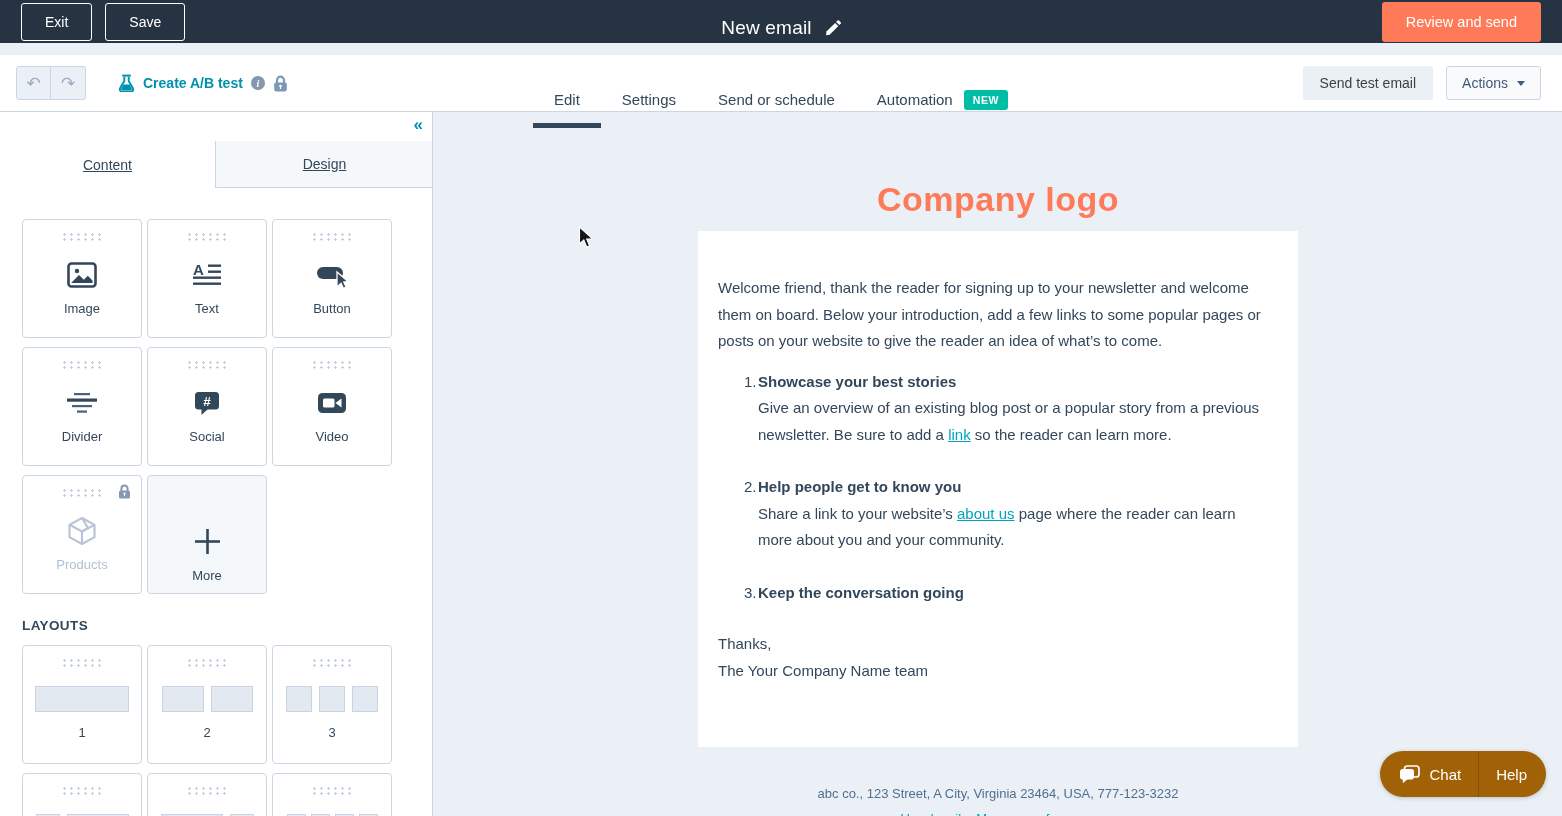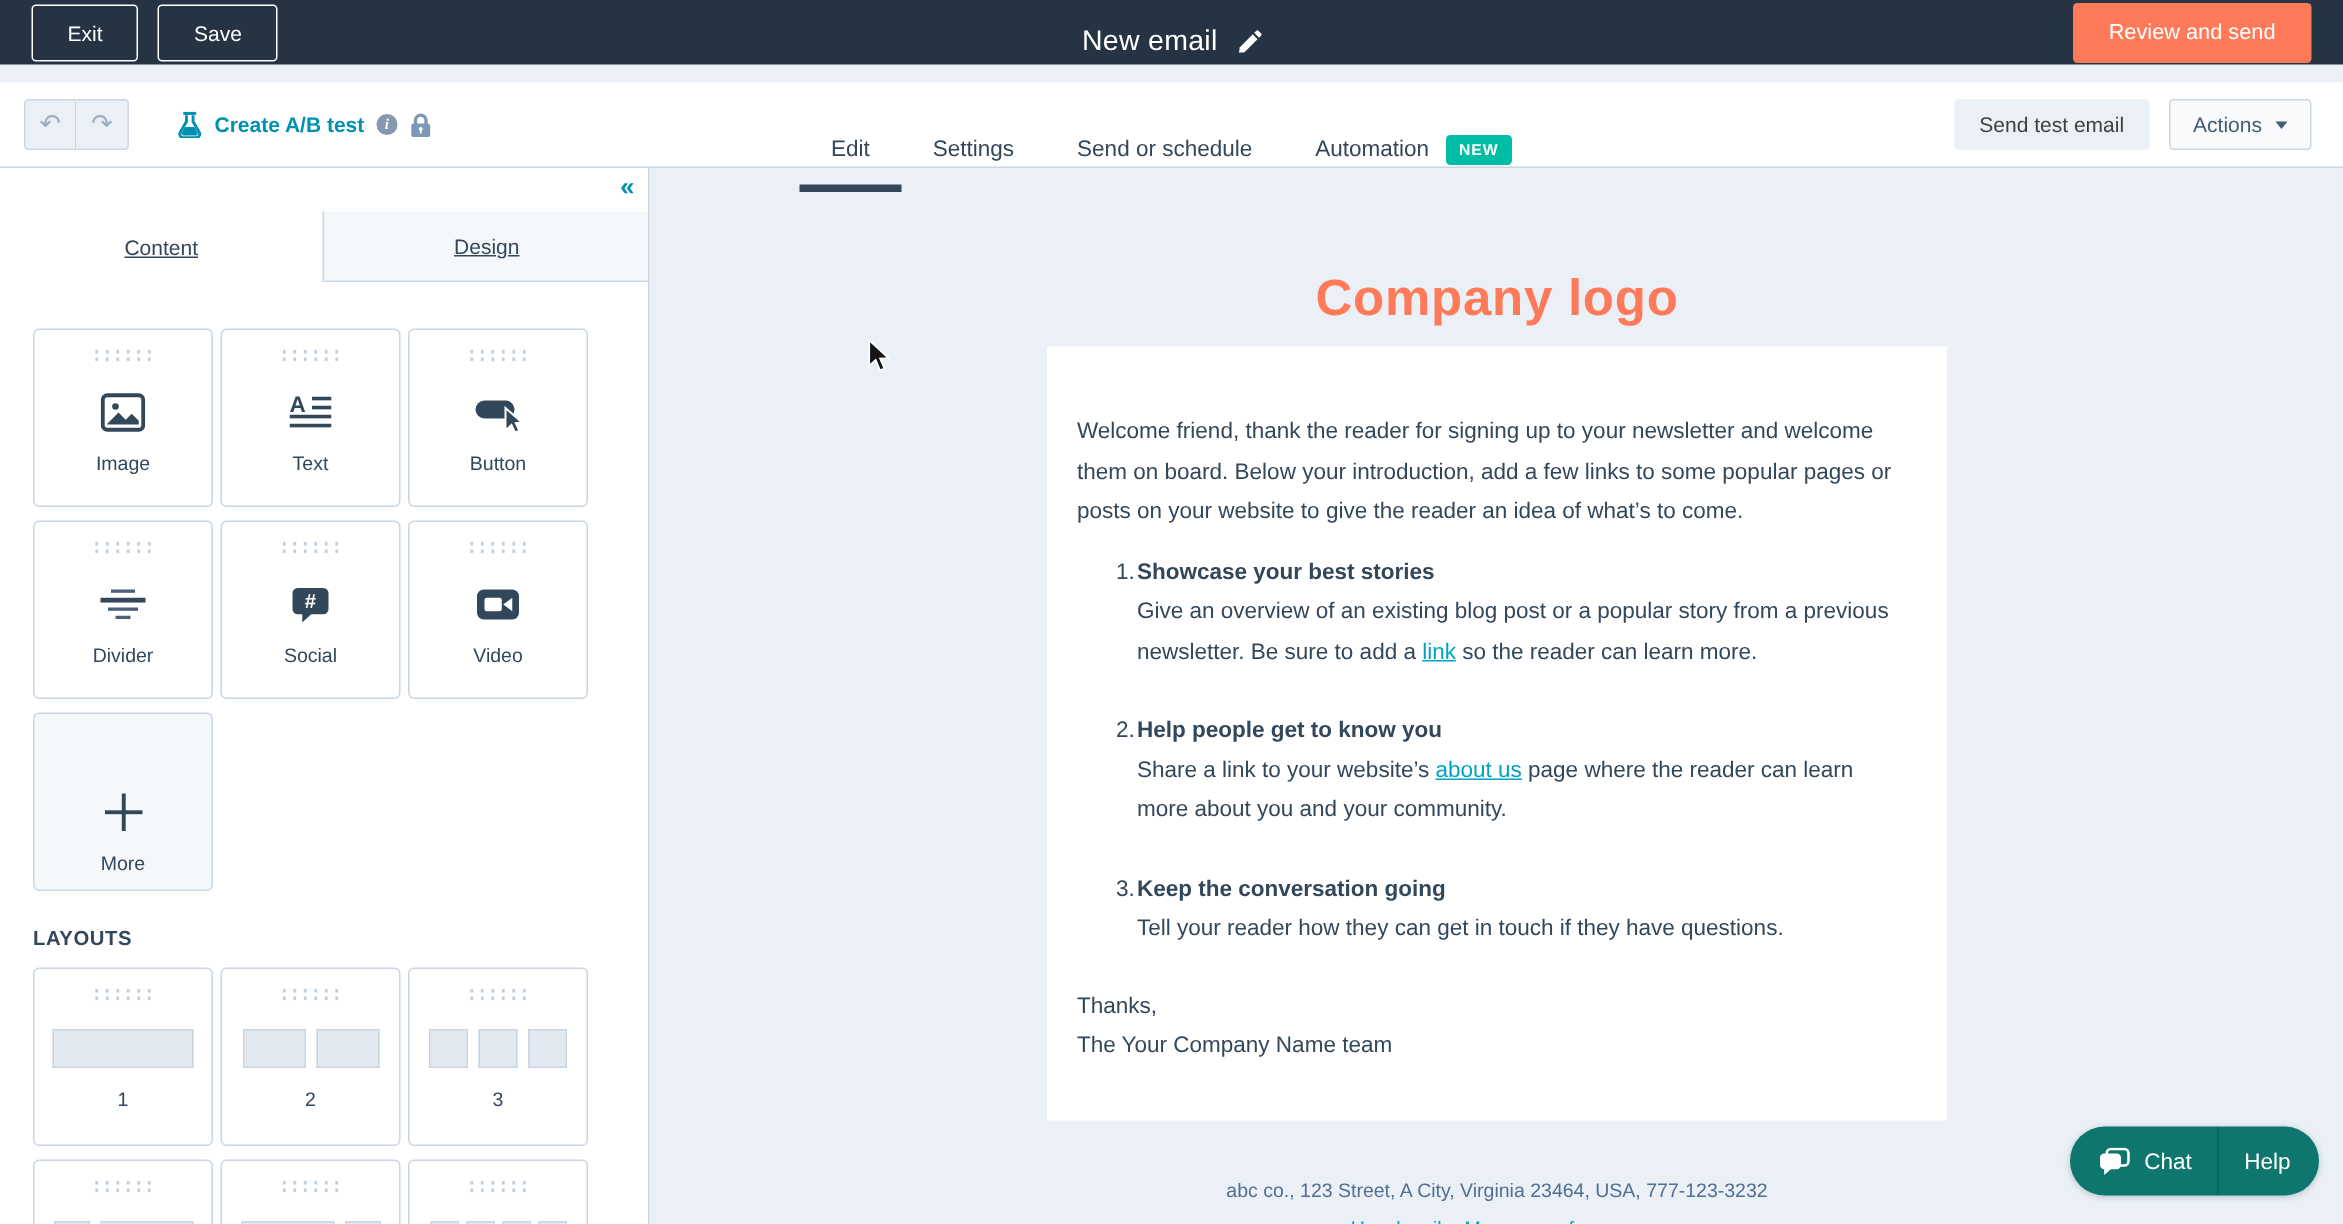--- a/index.html
+++ b/index.html
@@ -88,21 +88,21 @@
   .email-item .item-title { font-weight:700; }
   .email-item:nth-child(2), .email-item:nth-child(3) { margin-top:26px; }
   a.email-link { color:#00a4bd; text-decoration:underline; cursor:pointer; }
   .closing { margin-top:25px; }
   .email-footer { position:absolute; top:672px; left:0; width:1128px; text-align:center;
                   font-size:13px; color:#516f90; line-height:19px; cursor:pointer; }
   .email-footer .links { margin-top:6px; }
   .email-footer a { color:#00a4bd; text-decoration:underline; cursor:pointer; }
 
   
-  .chat-widget { position:absolute; right:16px; bottom:19px; height:46px; background:#0f766e;
+  .chat-widget { position:absolute; right:16px; bottom:19px; height:46px; background:#a16207;
                  border-radius:24px; display:flex; align-items:stretch; color:#fff; z-index:40;
                  box-shadow:0 1px 4px rgba(33,51,67,.25); }
   .chat-half { display:flex; align-items:center; gap:9px; padding:0 17px 0 19px; font-size:15px; cursor:pointer; }
   .help-half { display:flex; align-items:center; padding:0 19px 0 17px; font-size:15px; cursor:pointer; }
   .chat-divider { width:1px; background:rgba(0,0,0,.18); }
 
   .cursor { position:absolute; left:578px; top:226px; z-index:60; pointer-events:none; }
 </style>
 </head>
 <body>
@@ -254,20 +254,40 @@
       <div class="icon-area">
         <svg width="30" height="22" viewBox="0 0 30 22">
             <rect x="1" y="1" width="28" height="20" rx="4.5" fill="#33475b"></rect>
             <rect x="6" y="6.5" width="11.5" height="9" rx="1.5" fill="#fff"></rect>
             <path d="M24.5 6.5 v9 l-6 -4.5 Z" fill="#fff"></path>
           </svg>
       </div>
       <div class="card-label">Video</div>
     </div>
 
+    <div class="card locked">
+      <div class="drag-dots"></div>
+      <span class="lock-badge">
+        <svg width="13" height="15" viewBox="0 0 13 15">
+            <path d="M3.4 7 V4.7 a3.1 3.1 0 0 1 6.2 0 V7" fill="none" stroke="#8598ad" stroke-width="2"></path>
+            <rect x="1" y="6.5" width="11" height="8" rx="1.6" fill="#8598ad"></rect>
+            <circle cx="6.5" cy="9.6" r="1.1" fill="#fff"></circle>
+            <rect x="6" y="10" width="1" height="2.2" fill="#fff"></rect>
+          </svg>
+      </span>
+      <div class="icon-area">
+        <svg width="32" height="32" viewBox="0 0 32 32" fill="none" stroke="#b9c5d4" stroke-width="2.2">
+            <path d="M16 3 L28.5 9.8 V22.2 L16 29 L3.5 22.2 V9.8 Z"></path>
+            <path d="M3.5 9.8 L16 16.5 L28.5 9.8"></path>
+            <path d="M16 16.5 V29"></path>
+            <path d="M16 3 L22 13 L16 16.5"></path>
+          </svg>
+      </div>
+      <div class="card-label">Products</div>
+    </div>
 
     <div class="card more-card">
       <div class="drag-dots" style="visibility:hidden;"></div>
       <div class="icon-area">
         <svg width="27" height="27" viewBox="0 0 27 27">
             <rect x="12.2" y="1" width="2.6" height="25" fill="#33475b"></rect>
             <rect x="1" y="12.2" width="25" height="2.6" fill="#33475b"></rect>
           </svg>
       </div>
       <div class="card-label">More</div>
@@ -354,21 +374,20 @@
           <span class="num">2.</span>
           <span class="item-body">
             <span class="item-title">Help people get to know you</span><br>
             <span>Share a link to your website’s </span><a class="email-link">about us</a><span> page where the reader can learn more about you and your community.</span>
           </span>
         </div>
         <div class="email-item">
           <span class="num">3.</span>
           <span class="item-body">
             <span class="item-title">Keep the conversation going</span><br>
-            <span>Tell your reader how they can get in touch if they have questions.</span>
           </span>
         </div>
       </div>
       <p class="closing">
         <span>Thanks,</span><br>
         <span>The Your Company Name team</span>
       </p>
     </div>
   </div>
 

